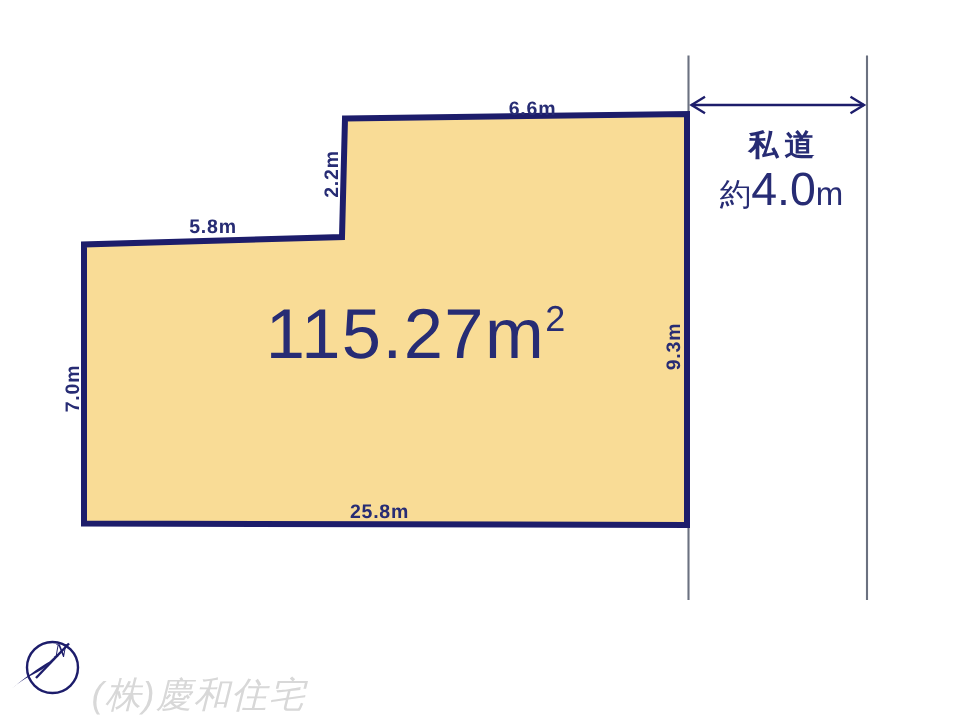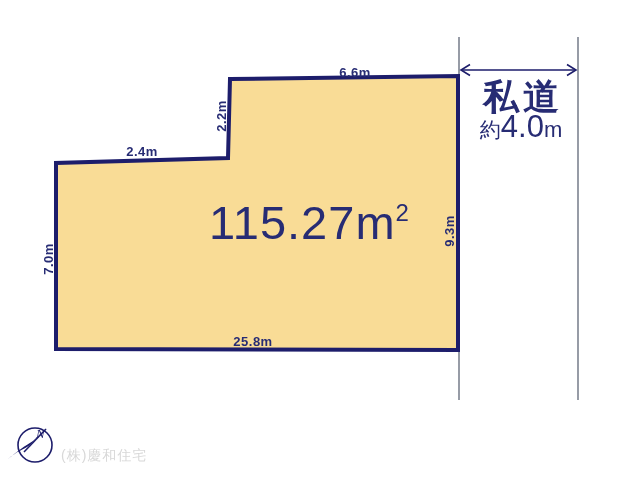--- a/index.html
+++ b/index.html
@@ -14,29 +14,29 @@
     position:relative;width:640px;height:480px;background:#ffffff;overflow:hidden;
     font-family:"Liberation Sans", sans-serif;
   }
   .shapes{position:absolute;left:0;top:0;width:640px;height:480px;}
   .lbl{
     position:absolute;transform:translate(-50%,-50%);
     white-space:nowrap;color:var(--label-text);line-height:1;
   }
   .lbl.vert{transform:translate(-50%,-50%) rotate(-90deg);}
   .dim{font-size:13px;letter-spacing:.5px;font-weight:bold;}
-  .area{font-size:47px;letter-spacing:1px;margin-left:32px;}
+  .area{font-size:47px;letter-spacing:1px;}
   .area sup{font-size:24px;vertical-align:18px;letter-spacing:0;}
-  .road-name{font-size:36px;font-weight:bold;letter-spacing:4px;}
+  .road-name{font-size:20px;font-weight:bold;letter-spacing:4px;}
   .road-width{font-size:31px;}
   .road-width .small{font-size:21px;}
   .road-width .unit{font-size:22px;}
   .watermark{
     position:absolute;left:61px;top:447px;color:var(--watermark-text);
-    font-size:14px;letter-spacing:1px;white-space:nowrap;
+    font-size:24px;letter-spacing:1px;white-space:nowrap;font-style:italic;
   }
   .plot-outline{fill:var(--plot-fill);stroke:var(--plot-border);stroke-width:4;stroke-linejoin:miter;}
   .road-edge{stroke:var(--road-line);stroke-width:1.4;}
   .arrow-stroke{stroke:var(--plot-border);stroke-width:1.6;fill:none;}
   .compass-ring{fill:none;stroke:var(--plot-border);stroke-width:1.6;}
   .compass-needle{fill:var(--plot-border);}
   .north-text{fill:var(--plot-border);font-family:"Liberation Serif", serif;
     font-style:italic;font-size:13px;}
 </style>
 </head>
@@ -62,21 +62,21 @@
       <path class="compass-needle" d="M8,459 C17,451 23,450 30,445 L47,428 L33,441 C26,445 15,453 8,459 Z"></path>
       <line class="arrow-stroke" x1="24" y1="452" x2="46" y2="429"></line>
       <text class="north-text" x="36" y="438">N</text>
     </g>
   </svg>
 
   <div class="lbl dim" style="left:355px;top:72px">6.6m</div>
 
   <div class="lbl dim vert" style="left:221px;top:116px">2.2m</div>
 
-  <div class="lbl dim" style="left:142px;top:151px">2.4m</div>
+  <div class="lbl dim" style="left:142px;top:151px">5.8m</div>
 
   <div class="lbl dim vert" style="left:48px;top:259px">7.0m</div>
 
   <div class="lbl dim vert" style="left:449px;top:231px">9.3m</div>
 
   <div class="lbl dim" style="left:253px;top:341px">25.8m</div>
 
   <div class="lbl area" style="left:277px;top:222px"><span>115.27m</span><sup>2</sup></div>
 
   <div class="lbl road-name" style="left:523px;top:97px">私道</div>

